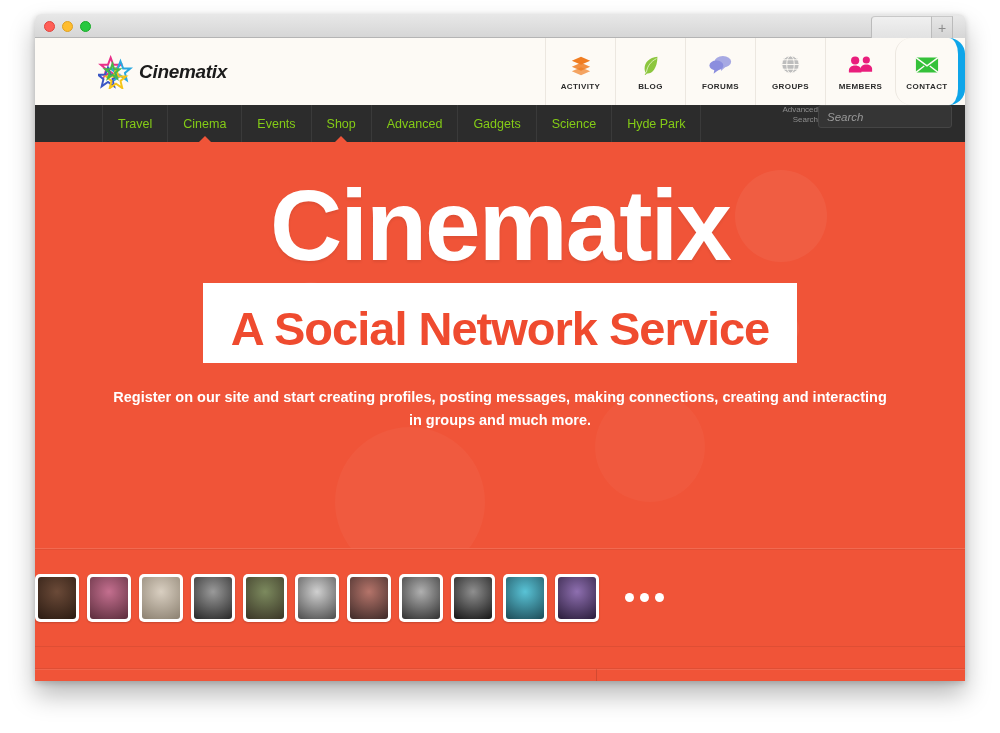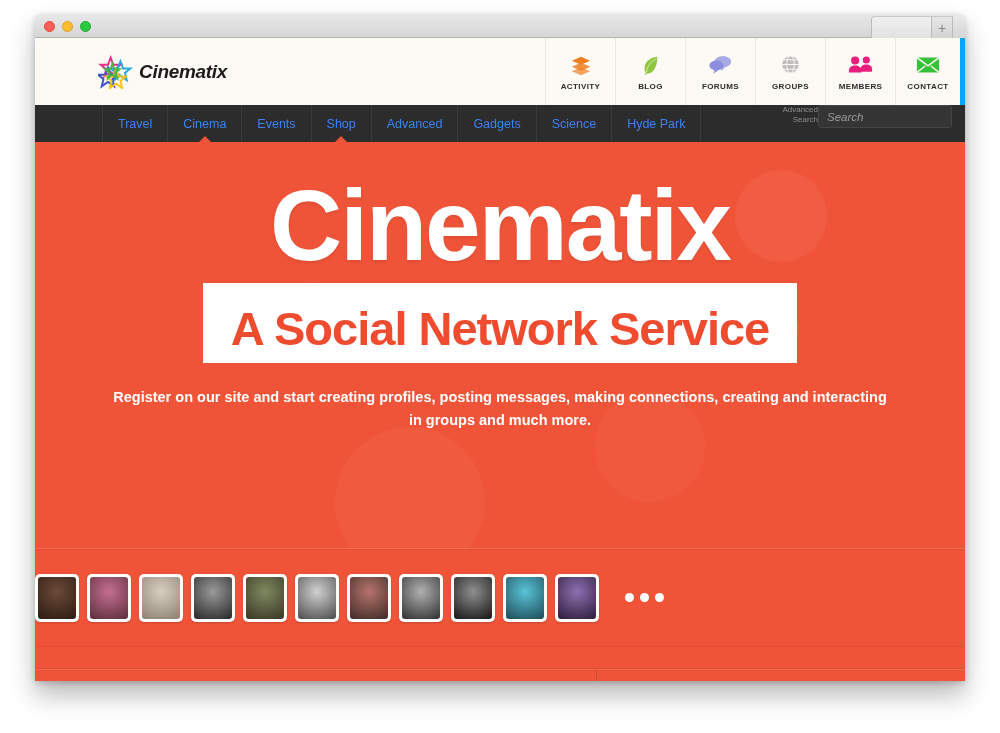--- a/index.html
+++ b/index.html
@@ -61,39 +61,39 @@
     font-size:19px; font-weight:bold; font-style:italic;
     color:#1b1b1b; letter-spacing:-.3px;
   }
   .header-nav { display:flex; align-items:stretch; }
   .hnav-item {
     width:70px; display:flex; flex-direction:column;
     align-items:center; justify-content:center; gap:5px;
     border-left:1px solid #ece7e0;
     cursor:pointer;
   }
-  .hnav-item:last-child { border-right:5px solid #0ea5e9; }
+  .hnav-item:last-child { border-right:7px solid #0ea5e9;border-radius:16px; }
   .hnav-icon { height:24px; display:flex; align-items:center; justify-content:center; }
   .hnav-label {
     font-size:8px; font-weight:bold; color:#2b2b2b;
     letter-spacing:.4px;
   }
 
   
   .mainnav {
     height:37px; background:#2c2c2c;
     display:flex; align-items:stretch;
     position:relative;
   }
   .nav-spacer { width:68px; border-right:1px solid #3a3a3a; }
   .nav-item {
     position:relative;
     display:flex; align-items:center; justify-content:center;
     padding:0 15px;
-    color:#3b82f6; font-size:12.5px;
+    color:#84cc16; font-size:12.5px;
     border-right:1px solid #3a3a3a;
     cursor:pointer; white-space:nowrap;
   }
   .nav-item.has-caret::after {
     content:""; position:absolute; bottom:0; left:50%;
     transform:translateX(-50%);
     border-left:6px solid transparent;
     border-right:6px solid transparent;
     border-bottom:6px solid #f05438;
   }

